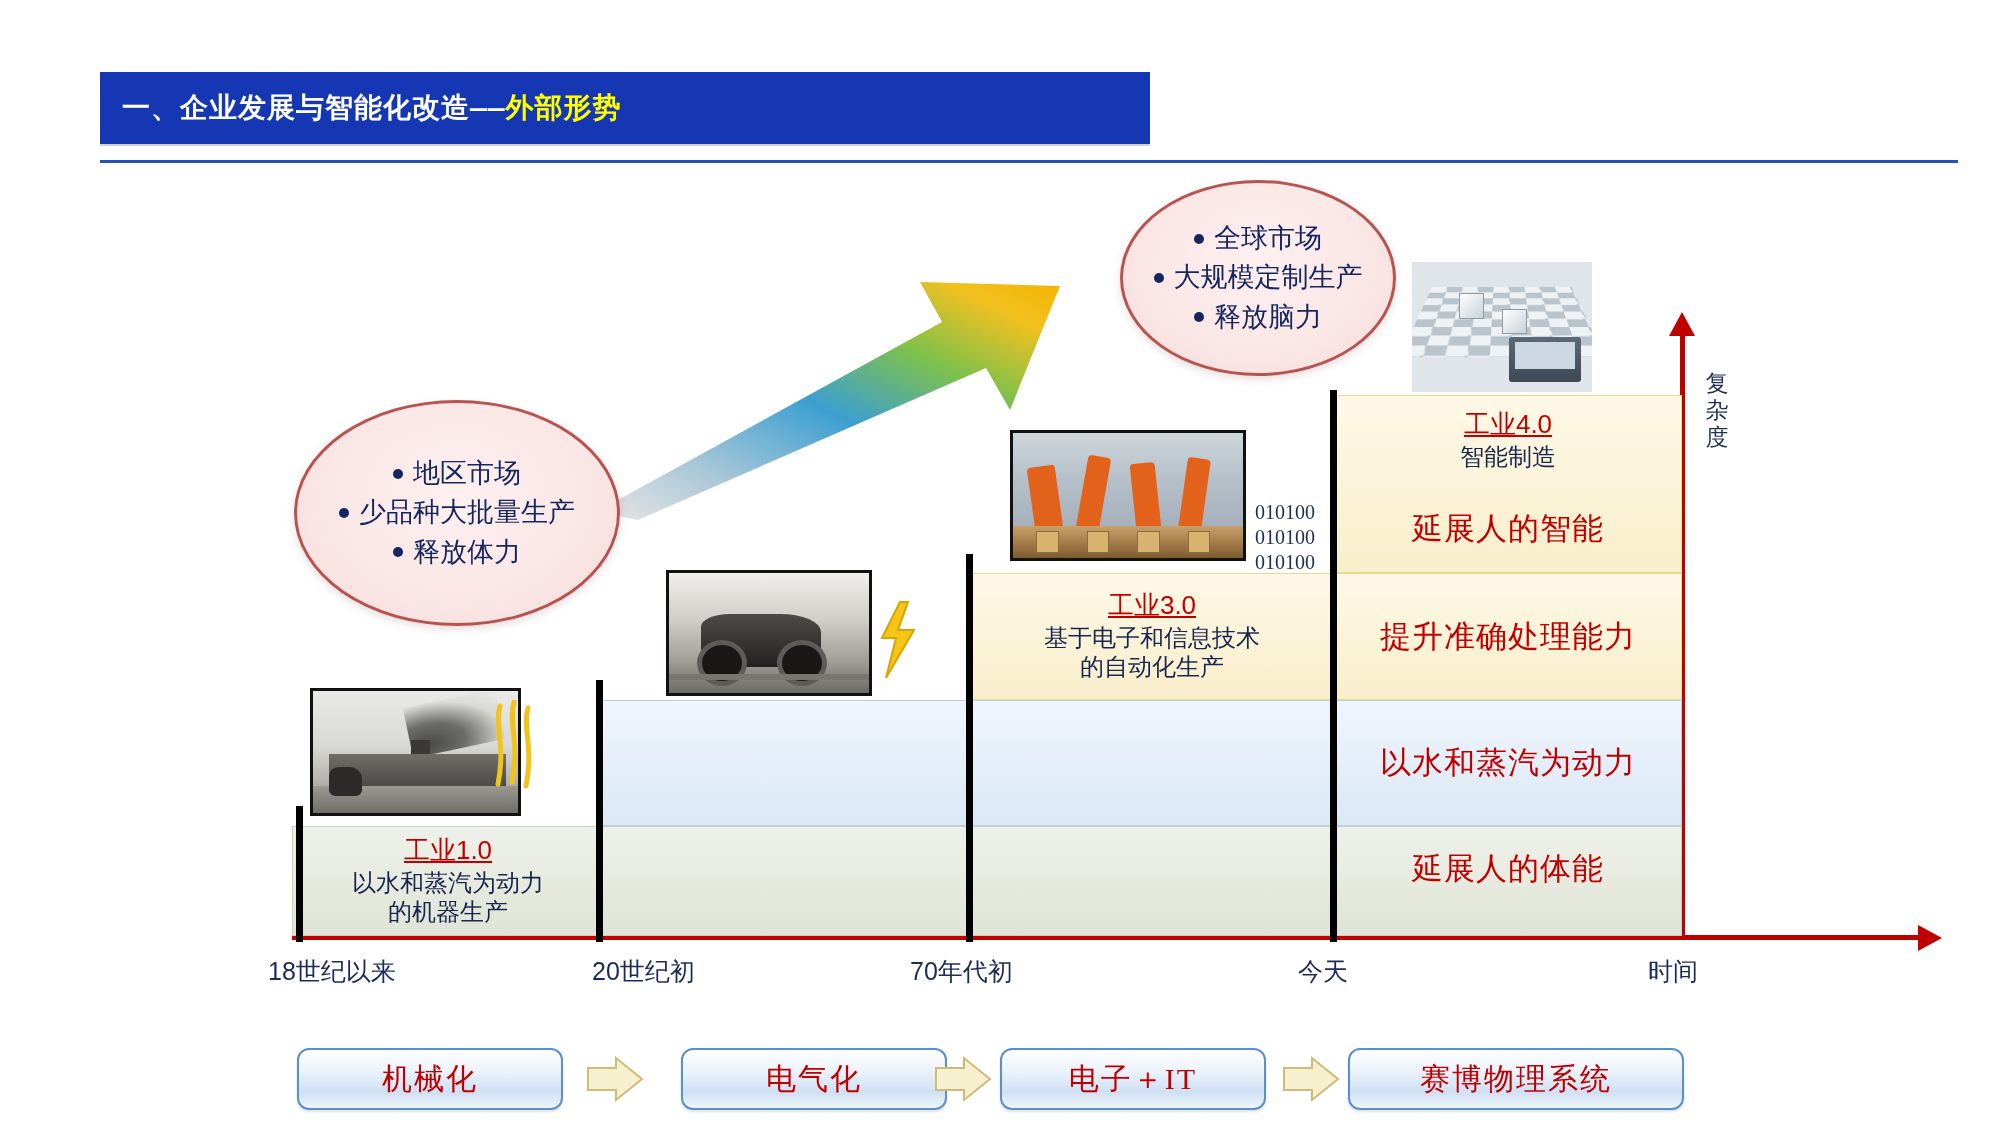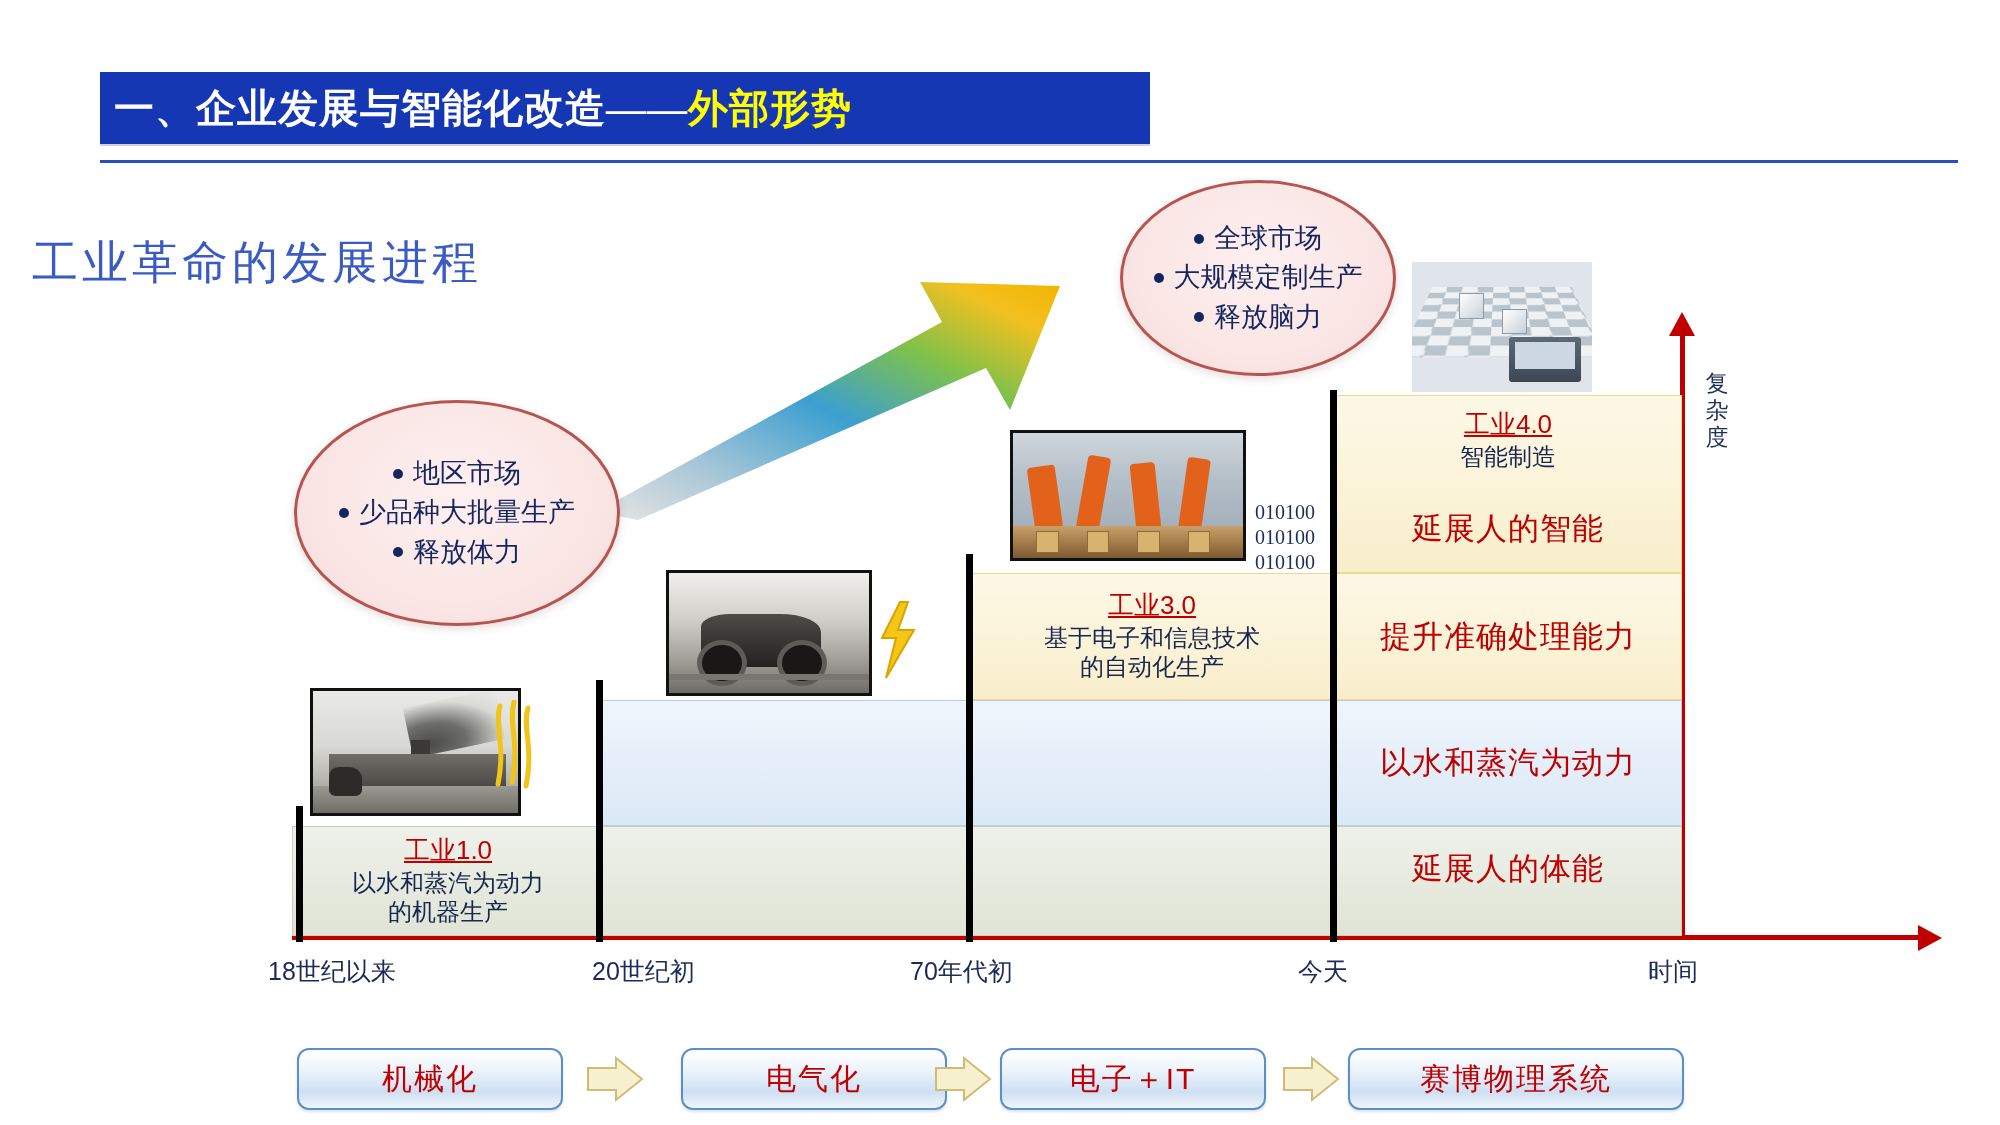--- a/index.html
+++ b/index.html
@@ -13,23 +13,23 @@
   .slide{position:absolute;inset:0;}
 
   
   .title-bar{
     position:absolute;left:100px;top:72px;width:1050px;height:72px;
     background:#1637b4;
     display:flex;align-items:center;
     box-shadow:0 2px 0 rgba(0,0,0,.18);
   }
   .title-text{
-    font-size:40px;font-weight:bold;color:#ffffff;
-    letter-spacing:1px;white-space:nowrap;padding-left:14px;
-    font-family:Liberation Serif, serif;
+    font-size:28px;font-weight:bold;color:#ffffff;
+    letter-spacing:1px;white-space:nowrap;padding-left:22px;
+    font-family:Liberation Mono, monospace;
   }
   .title-accent{color:#ffff00;}
   .title-rule{
     position:absolute;left:100px;top:160px;width:1858px;height:3px;
     background:#2a4fbd;
   }
 
   
   .subtitle{
     position:absolute;left:32px;top:232px;
@@ -224,21 +224,20 @@
 </head>
 <body>
 
 <div class="slide">
 
   <div class="title-bar">
     <div class="title-text"><span>一、企业发展与智能化改造——</span><span class="title-accent">外部形势</span></div>
   </div>
   <div class="title-rule"></div>
 
-  <div class="subtitle">工业革命的发展进程</div>
 
   <div class="axis-y"></div>
   <div class="axis-y-head"></div>
   <div class="axis-x"></div>
   <div class="axis-x-head"></div>
   <div class="y-axis-label">复杂度</div>
   <div class="x-axis-end-label">时间</div>
 
   <div class="stair band1" style="left:292px;top:826px;width:1390px;height:110px;">
   </div>
@@ -383,20 +382,20 @@
   <div class="proc-box" style="left:297px;top:1048px;width:266px;">机械化</div>
   <svg class="proc-arrow" style="left:586px;" viewBox="0 0 58 48">
     <path d="M2 13 L30 13 L30 3 L56 24 L30 45 L30 35 L2 35 Z" fill="#f7f0cf" stroke="#cfbb77" stroke-width="2"></path>
   </svg>
 
   <div class="proc-box" style="left:652px;top:1048px;width:266px;margin-left:29px;">电气化</div>
   <svg class="proc-arrow" style="left:934px;" viewBox="0 0 58 48">
     <path d="M2 13 L30 13 L30 3 L56 24 L30 45 L30 35 L2 35 Z" fill="#f7f0cf" stroke="#cfbb77" stroke-width="2"></path>
   </svg>
 
-  <div class="proc-box" style="left:1000px;top:1048px;width:266px;">电子＋IT</div>
+  <div class="proc-box" style="left:1000px;top:1048px;width:266px;font-family:Liberation Serif, serif;">电子＋IT</div>
   <svg class="proc-arrow" style="left:1282px;" viewBox="0 0 58 48">
     <path d="M2 13 L30 13 L30 3 L56 24 L30 45 L30 35 L2 35 Z" fill="#f7f0cf" stroke="#cfbb77" stroke-width="2"></path>
   </svg>
 
   <div class="proc-box" style="left:1348px;top:1048px;width:336px;">赛博物理系统</div>
 
 </div>
 
 </body></html>

